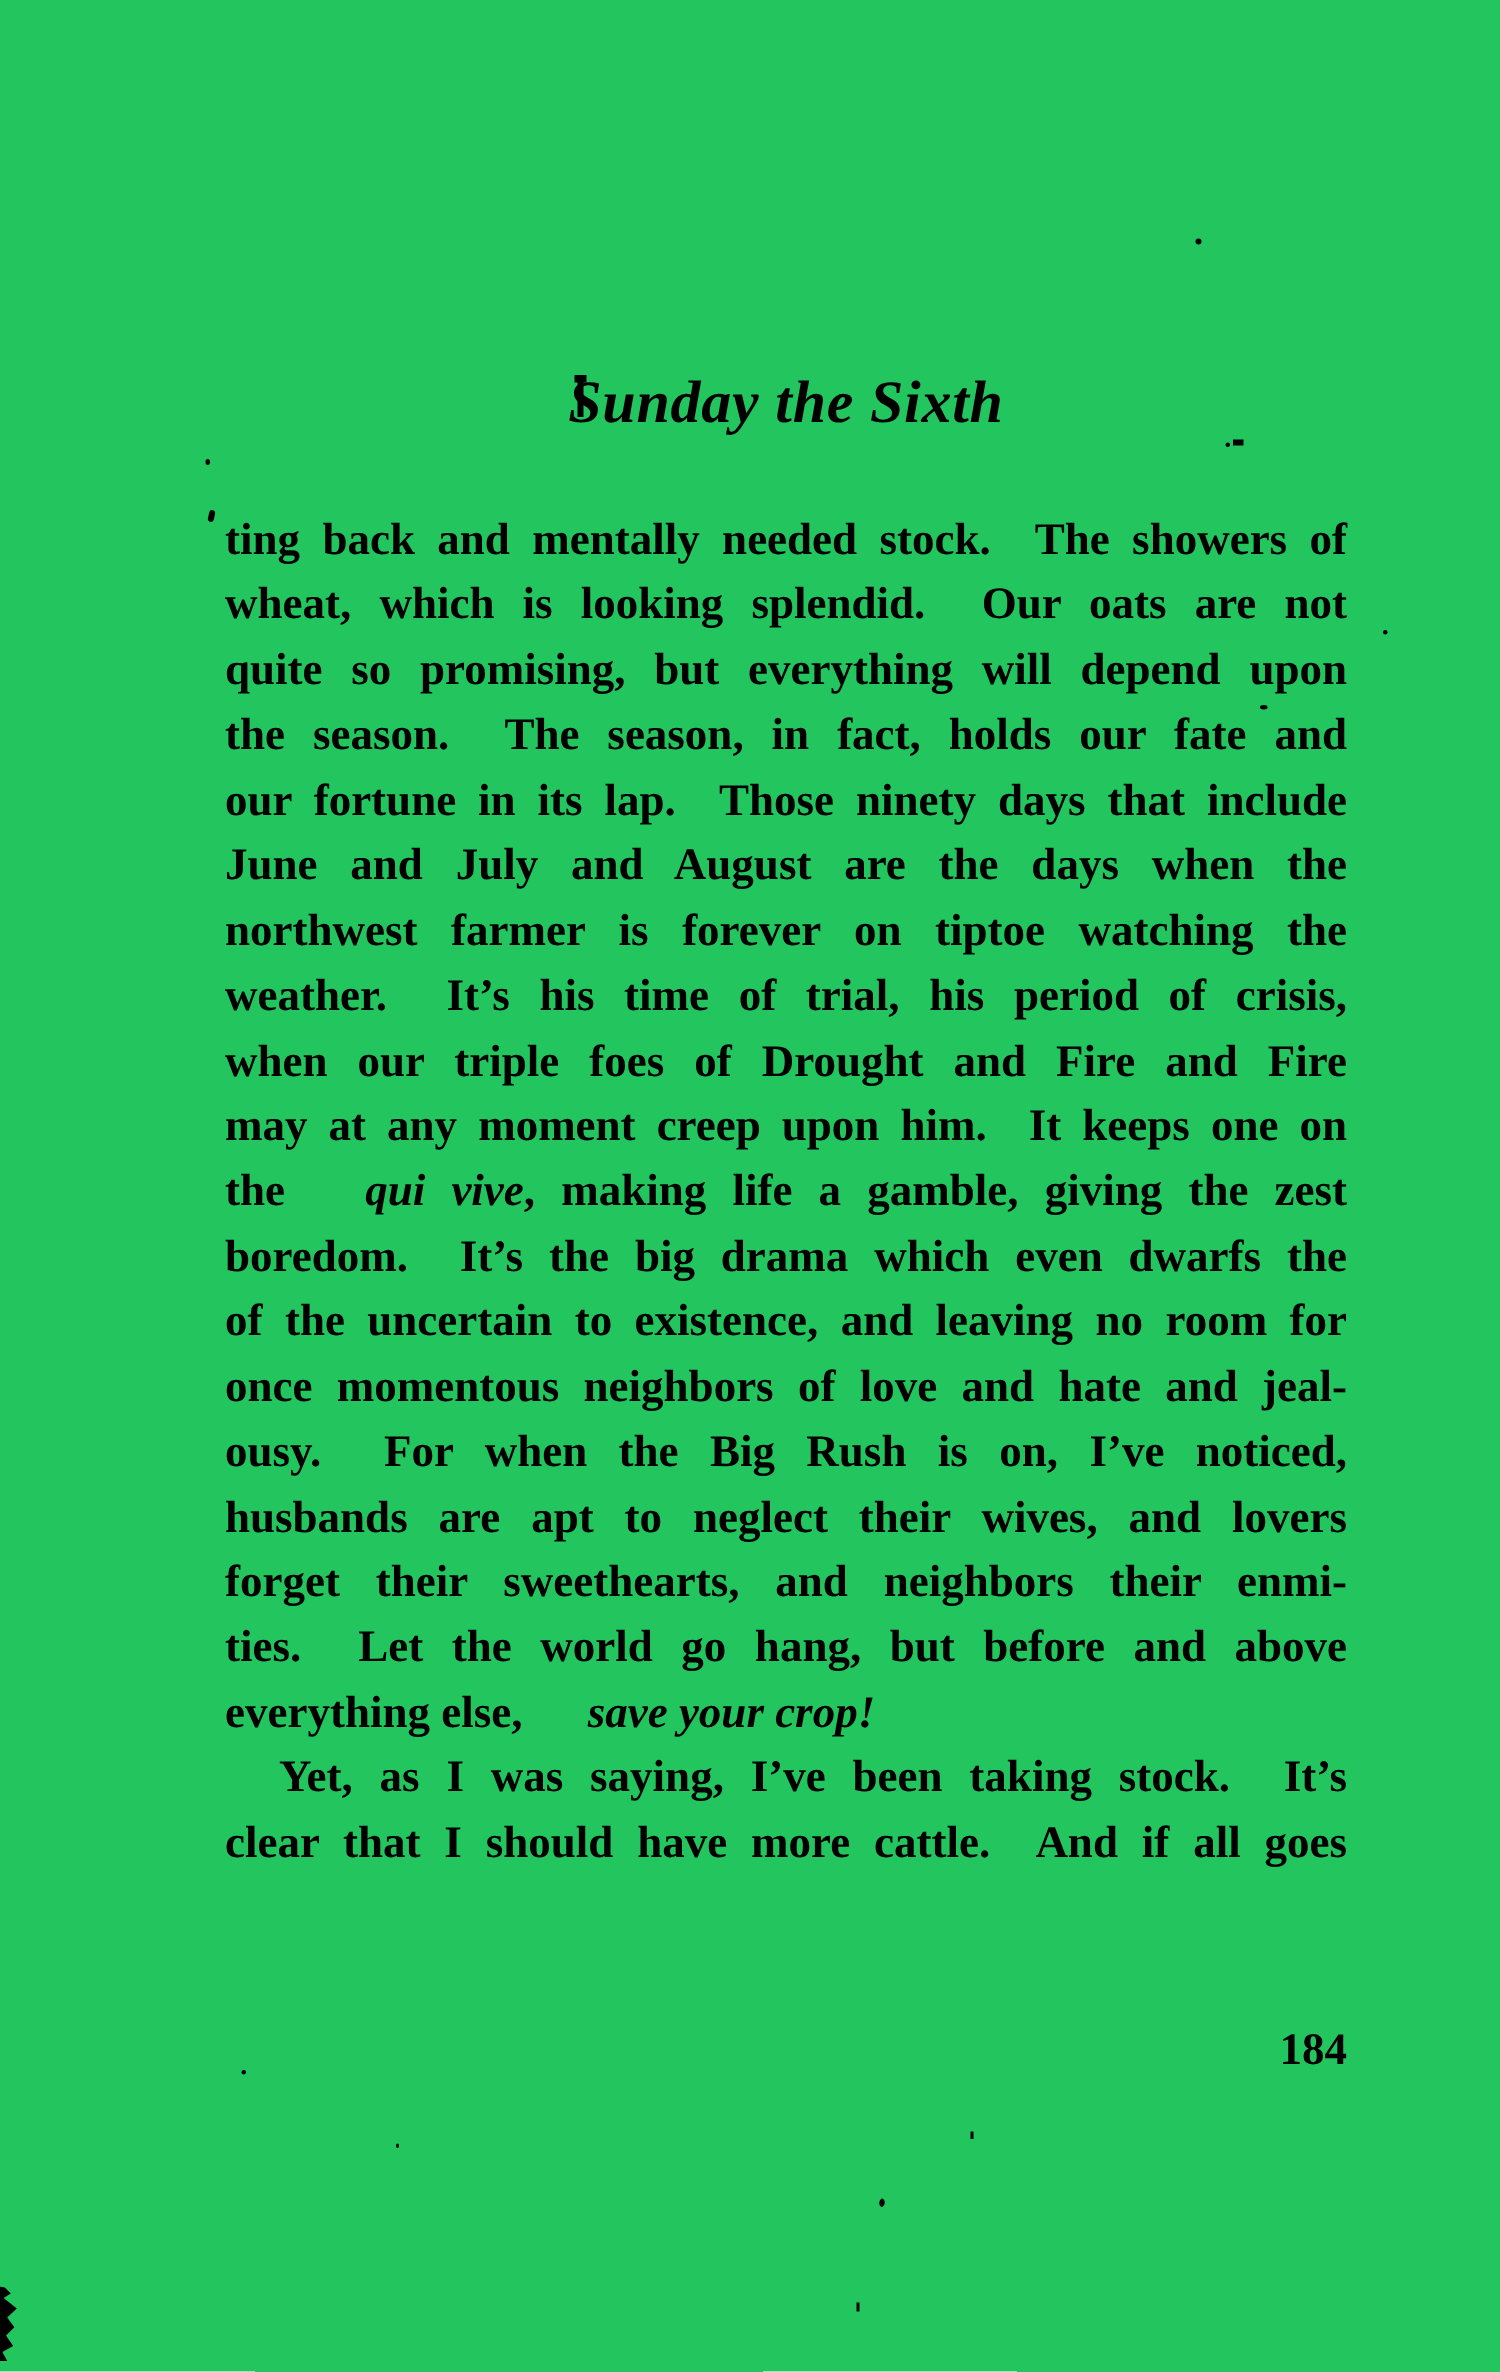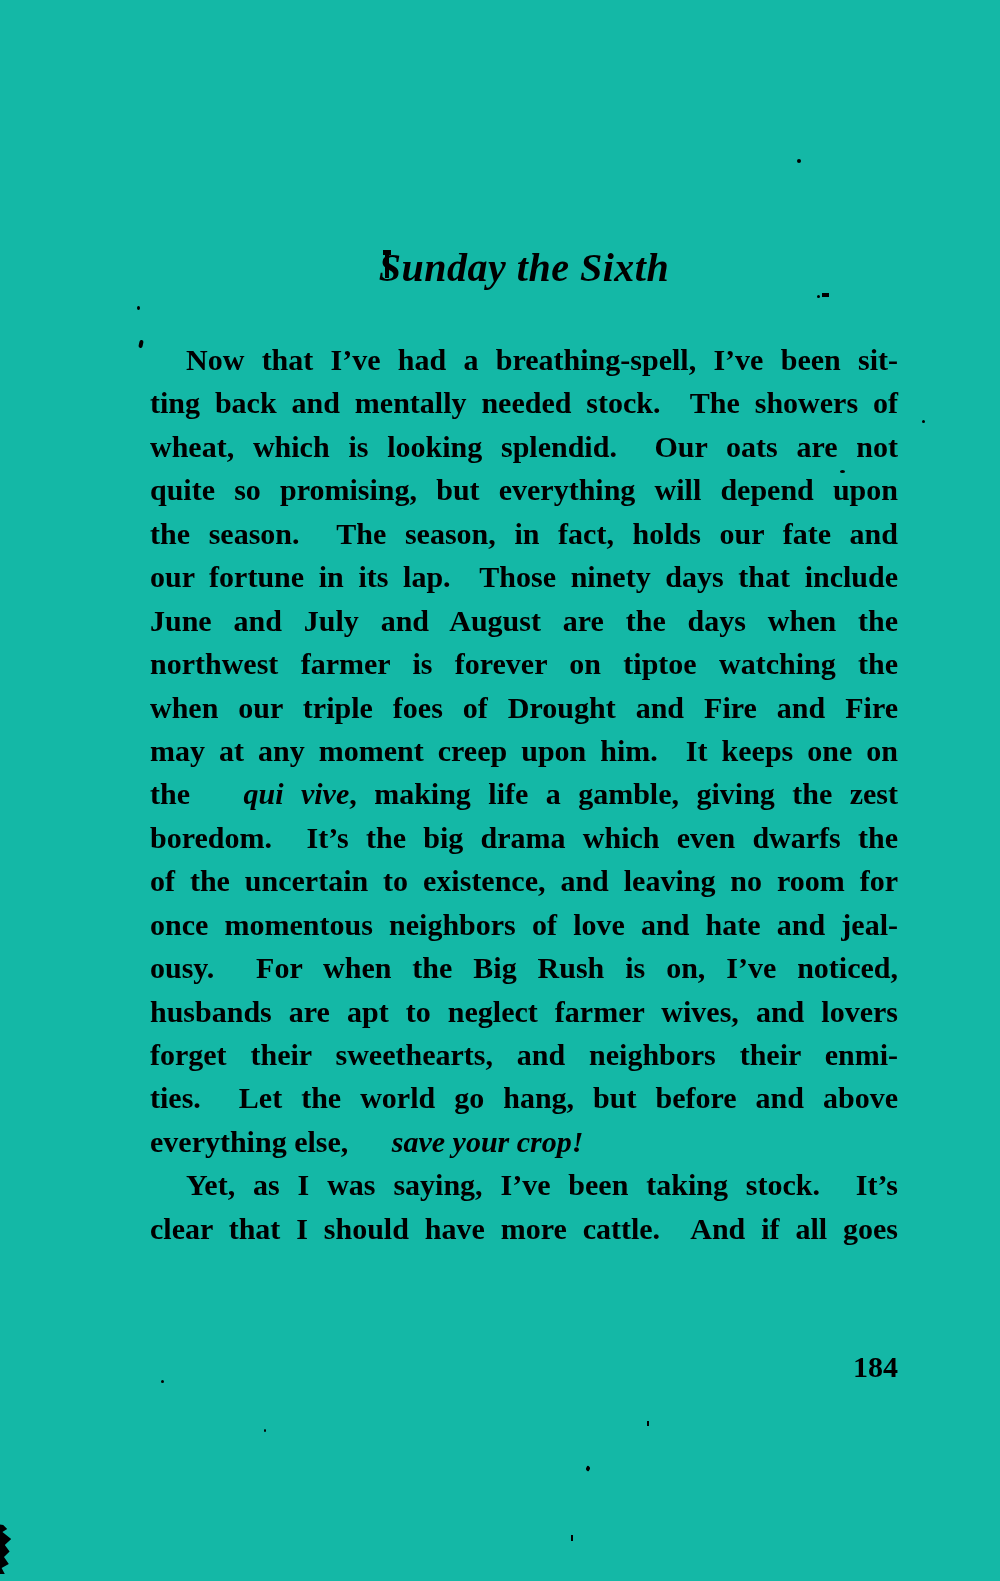--- a/index.html
+++ b/index.html
@@ -4,21 +4,21 @@
 <style>
   html, body {
     margin: 0;
     padding: 0;
     background: #ffffff;
   }
   .page {
     position: relative;
     width: 1000px;
     height: 1581px;
-    background: #14b8a6;
+    background: #22c55e;
     color: #000000;
     font-family: "Liberation Serif", "DejaVu Serif", serif;
     overflow: hidden;
   }
   .chapter-title {
     position: absolute;
     top: 244px;
     left: 150px;
     width: 748px;
     margin: 0;
@@ -105,36 +105,36 @@
 </style>
 </head>
 <body>
 
 <div class="page">
 
   <span class="title-tick"></span>
   <h1 class="chapter-title">Sunday the Sixth</h1>
 
   <div class="body-text">
-      <div class="line indent"><span>Now that I’ve had a breathing-spell, I’ve been sit-</span></div>
       <div class="line"><span>ting back and mentally needed stock.  The showers of</span></div>
       <div class="line"><span>wheat, which is looking splendid.  Our oats are not</span></div>
       <div class="line"><span>quite so promising, but everything will depend upon</span></div>
       <div class="line"><span>the season.  The season, in fact, holds our fate and</span></div>
       <div class="line"><span>our fortune in its lap.  Those ninety days that include</span></div>
       <div class="line"><span>June and July and August are the days when the</span></div>
       <div class="line"><span>northwest farmer is forever on tiptoe watching the</span></div>
+      <div class="line"><span>weather.  It’s his time of trial, his period of crisis,</span></div>
       <div class="line"><span>when our triple foes of Drought and Fire and Fire</span></div>
       <div class="line"><span>may at any moment creep upon him.  It keeps one on</span></div>
       <div class="line"><span>the </span><span class="it">qui vive</span><span>, making life a gamble, giving the zest</span></div>
       <div class="line"><span>boredom.  It’s the big drama which even dwarfs the</span></div>
       <div class="line"><span>of the uncertain to existence, and leaving no room for</span></div>
       <div class="line"><span>once momentous neighbors of love and hate and jeal-</span></div>
       <div class="line"><span>ousy.  For when the Big Rush is on, I’ve noticed,</span></div>
-      <div class="line"><span>husbands are apt to neglect farmer wives, and lovers</span></div>
+      <div class="line"><span>husbands are apt to neglect their wives, and lovers</span></div>
       <div class="line"><span>forget their sweethearts, and neighbors their enmi-</span></div>
       <div class="line"><span>ties.  Let the world go hang, but before and above</span></div>
       <div class="line flush"><span>everything else, </span><span class="it">save your crop!</span></div>
       <div class="line indent"><span>Yet, as I was saying, I’ve been taking stock.  It’s</span></div>
       <div class="line"><span>clear that I should have more cattle.  And if all goes</span></div>
     </div>
 
   <div class="page-number">184</div>
 
   <span class="speck" style="left:797px; top:159px; width:4px; height:4px;"></span>

